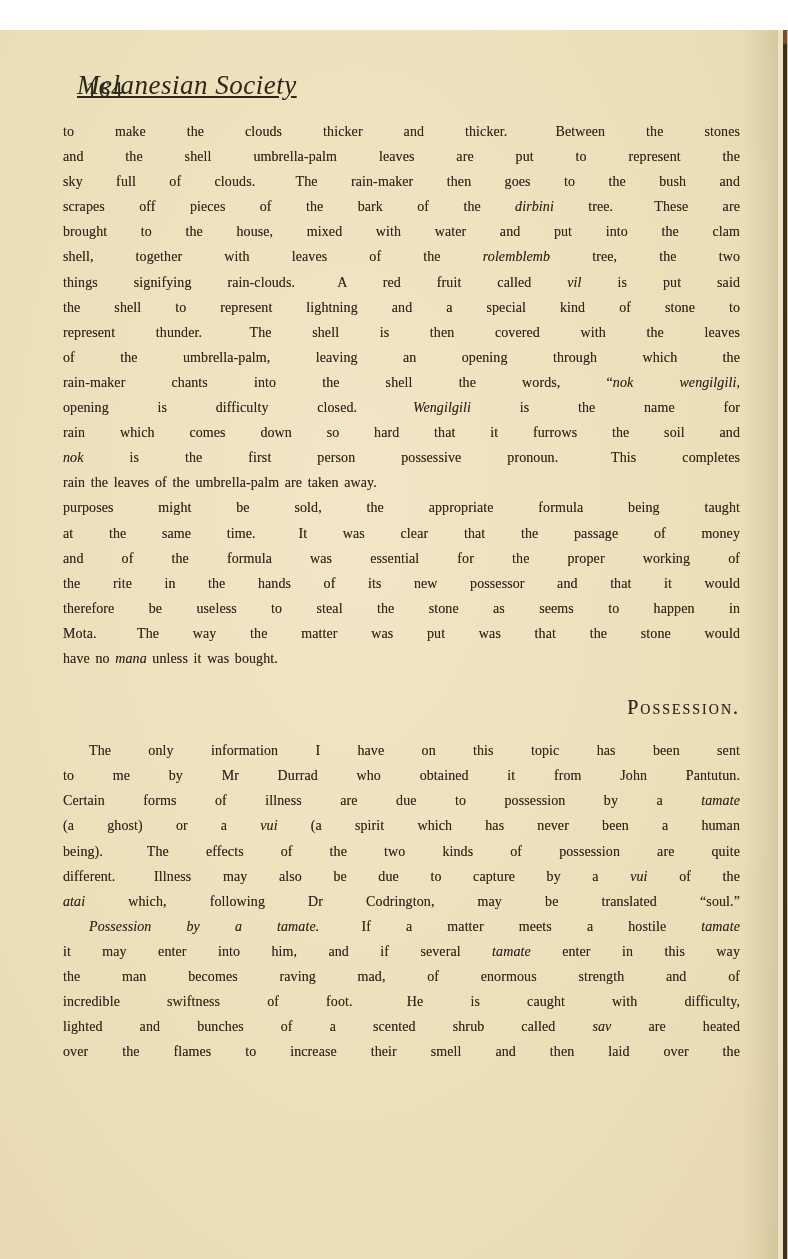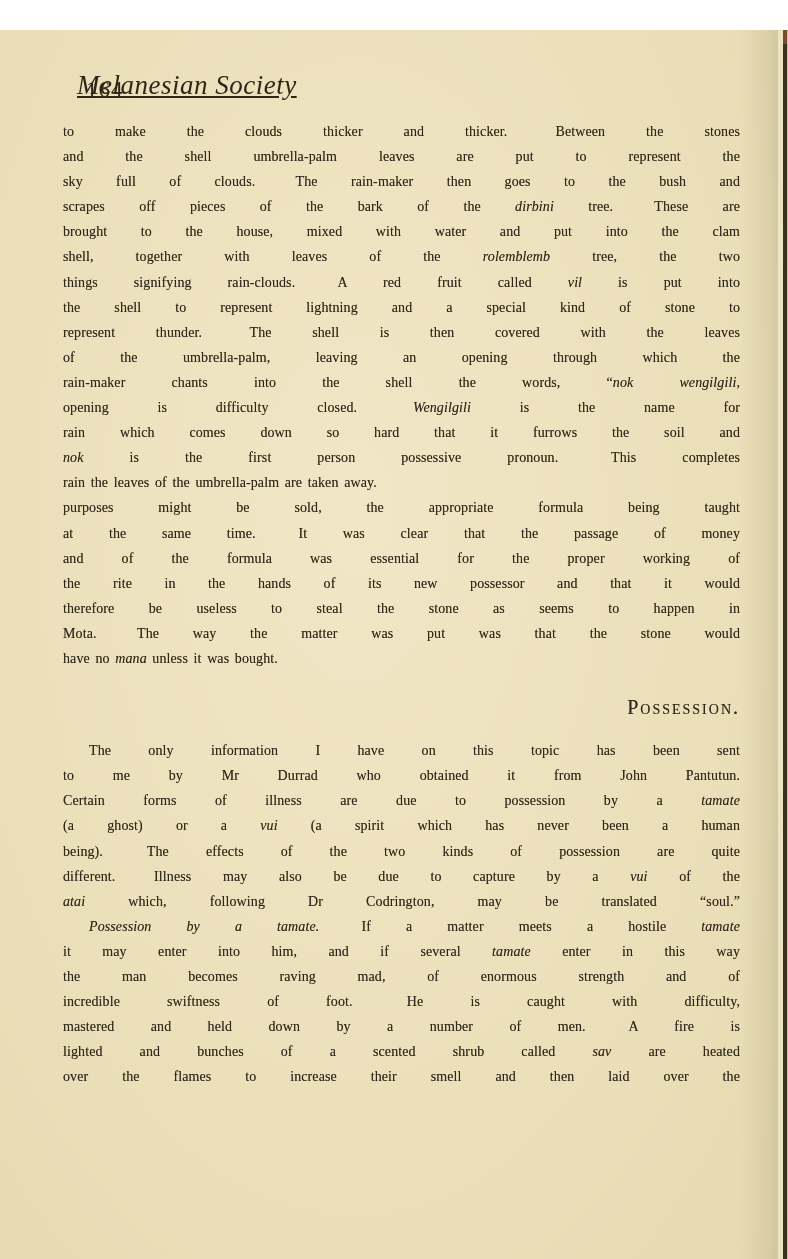--- a/index.html
+++ b/index.html
@@ -62,21 +62,21 @@
   </div>
 
   <div class="content">
       <div>
         <div class="line"><span>to make the clouds thicker and thicker.  Between the stones</span></div>
         <div class="line"><span>and the shell umbrella-palm leaves are put to represent the</span></div>
         <div class="line"><span>sky full of clouds.  The rain-maker then goes to the bush and</span></div>
         <div class="line"><span>scrapes off pieces of the bark of the </span><em>dirbini</em><span> tree.  These are</span></div>
         <div class="line"><span>brought to the house, mixed with water and put into the clam</span></div>
         <div class="line"><span>shell, together with leaves of the </span><em>rolemblemb</em><span> tree, the two</span></div>
-        <div class="line"><span>things signifying rain-clouds.  A red fruit called </span><em>vil</em><span> is put into</span></div>
+        <div class="line"><span>things signifying rain-clouds.  A red fruit called </span><em>vil</em><span> is put said</span></div>
         <div class="line"><span>the shell to represent lightning and a special kind of stone to</span></div>
         <div class="line"><span>represent thunder.  The shell is then covered with the leaves</span></div>
         <div class="line"><span>of the umbrella-palm, leaving an opening through which the</span></div>
         <div class="line"><span>rain-maker chants into the shell the words, “</span><em>nok wengilgili,</em></div>
         <div class="line"><span>opening is difficulty closed.  </span><em>Wengilgili</em><span> is the name for</span></div>
         <div class="line"><span>rain which comes down so hard that it furrows the soil and</span></div>
         <div class="line"><em>nok</em><span> is the first person possessive pronoun.  This completes</span></div>
         <div class="line short"><span>rain the leaves of the umbrella-palm are taken away.</span></div>
       </div>
       <div>
@@ -96,21 +96,20 @@
         <div class="line"><span>(a ghost) or a </span><em>vui</em><span> (a spirit which has never been a human</span></div>
         <div class="line"><span>being).  The effects of the two kinds of possession are quite</span></div>
         <div class="line"><span>different.  Illness may also be due to capture by a </span><em>vui</em><span> of the</span></div>
         <div class="line"><em>atai</em><span> which, following Dr Codrington, may be translated “soul.”</span></div>
       </div>
       <div>
         <div class="line indent"><em>Possession by a tamate.</em><span>  If a matter meets a hostile </span><em>tamate</em></div>
         <div class="line"><span>it may enter into him, and if several </span><em>tamate</em><span> enter in this way</span></div>
         <div class="line"><span>the man becomes raving mad, of enormous strength and of</span></div>
         <div class="line"><span>incredible swiftness of foot.  He is caught with difficulty,</span></div>
-        <div class="line"><span>mastered and held down by a number of men.  A fire is</span></div>
         <div class="line"><span>lighted and bunches of a scented shrub called </span><em>sav</em><span> are heated</span></div>
         <div class="line"><span>over the flames to increase their smell and then laid over the</span></div>
       </div>
     </div>
 
   <div class="edge-shade"></div>
   <div class="edge-highlight"></div>
   <div class="edge-line"></div>
   <div class="corner-mark"></div>
   <div class="ink-speck"></div>

